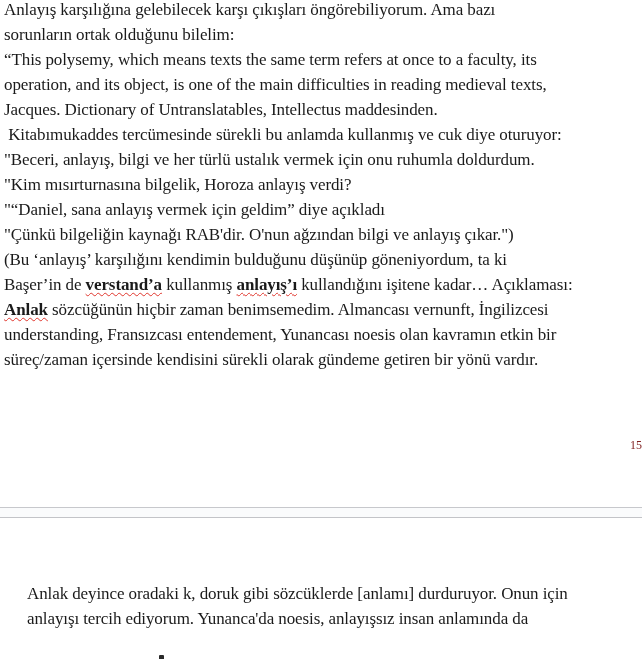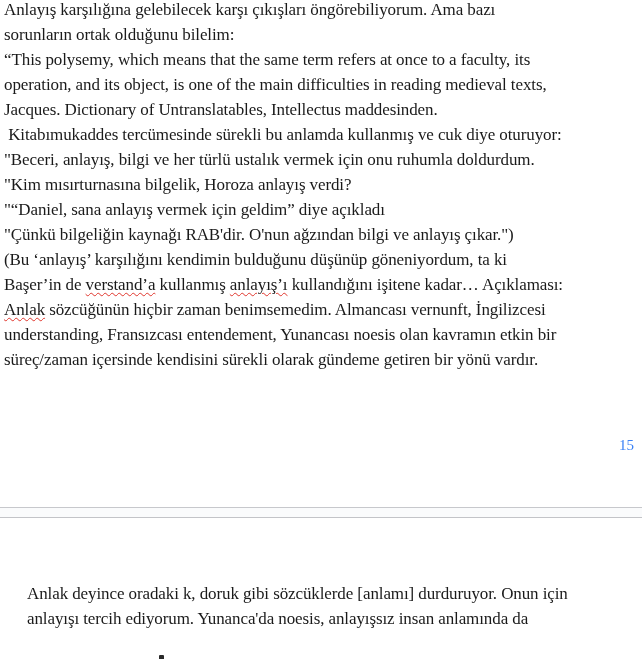--- a/index.html
+++ b/index.html
@@ -28,28 +28,29 @@
     line-height: 25px;
     height: 25px;
     letter-spacing: -0.1px;
   }
   .misspelled {
     text-decoration-line: underline;
     text-decoration-style: wavy;
     text-decoration-color: #e0372e;
     text-decoration-thickness: 1px;
     text-underline-offset: 2px;
+    font-weight: bold;
   }
   .page-number {
     position: absolute;
     top: 437px;
-    right: 8px;
-    font-size: 15px;
+    right: 0;
+    font-size: 12px;
     line-height: 16px;
-    color: #3b82f6;
+    color: #7f1d1d;
   }
   .page-gap {
     position: absolute;
     top: 507px;
     left: 0;
     width: 642px;
     height: 11px;
     background: #fafbfc;
     border-top: 1px solid #c7c8cc;
     border-bottom: 1px solid #c3c4c8;
@@ -65,21 +66,21 @@
   }
 </style>
 </head>
 <body>
 
 <div class="doc-canvas">
 
   <div class="text-block page1">
       <div class="text-line"><span>Anlayış karşılığına gelebilecek karşı çıkışları öngörebiliyorum. Ama bazı</span></div>
       <div class="text-line"><span>sorunların ortak olduğunu bilelim:</span></div>
-      <div class="text-line"><span>“This polysemy, which means that the same term refers at once to a faculty, its</span></div>
+      <div class="text-line"><span>“This polysemy, which means texts the same term refers at once to a faculty, its</span></div>
       <div class="text-line"><span>operation, and its object, is one of the main difficulties in reading medieval texts,</span></div>
       <div class="text-line"><span>Jacques. Dictionary of Untranslatables, Intellectus maddesinden.</span></div>
       <div class="text-line"><span> Kitabımukaddes tercümesinde sürekli bu anlamda kullanmış ve cuk diye oturuyor:</span></div>
       <div class="text-line"><span>"Beceri, anlayış, bilgi ve her türlü ustalık vermek için onu ruhumla doldurdum.</span></div>
       <div class="text-line"><span>"Kim mısırturnasına bilgelik, Horoza anlayış verdi?</span></div>
       <div class="text-line"><span>"“Daniel, sana anlayış vermek için geldim” diye açıkladı</span></div>
       <div class="text-line"><span>"Çünkü bilgeliğin kaynağı RAB'dir. O'nun ağzından bilgi ve anlayış çıkar.")</span></div>
       <div class="text-line"><span>(Bu ‘anlayış’ karşılığını kendimin bulduğunu düşünüp göneniyordum, ta ki</span></div>
       <div class="text-line"><span>Başer’in de </span><span class="misspelled">verstand’a</span><span> kullanmış </span><span class="misspelled">anlayış’ı</span><span> kullandığını işitene kadar… Açıklaması:</span></div>
       <div class="text-line"><span class="misspelled">Anlak</span><span> sözcüğünün hiçbir zaman benimsemedim. Almancası vernunft, İngilizcesi</span></div>

